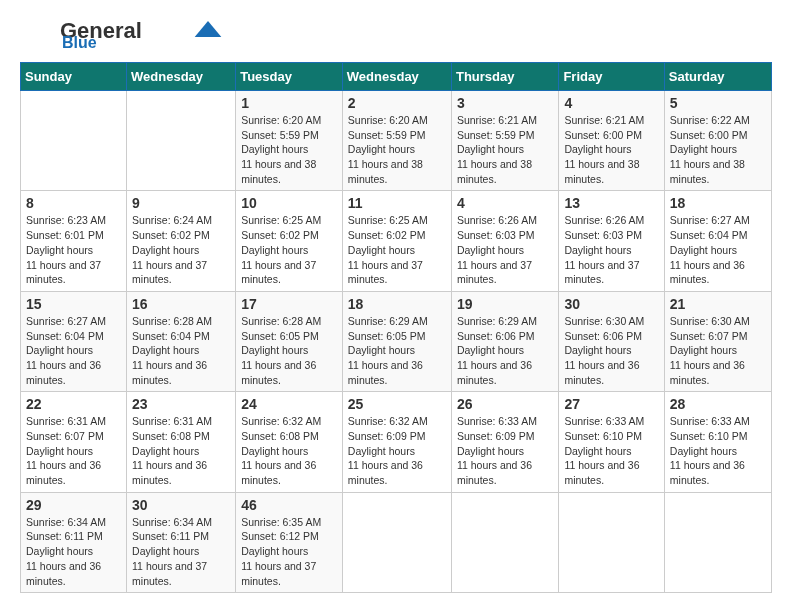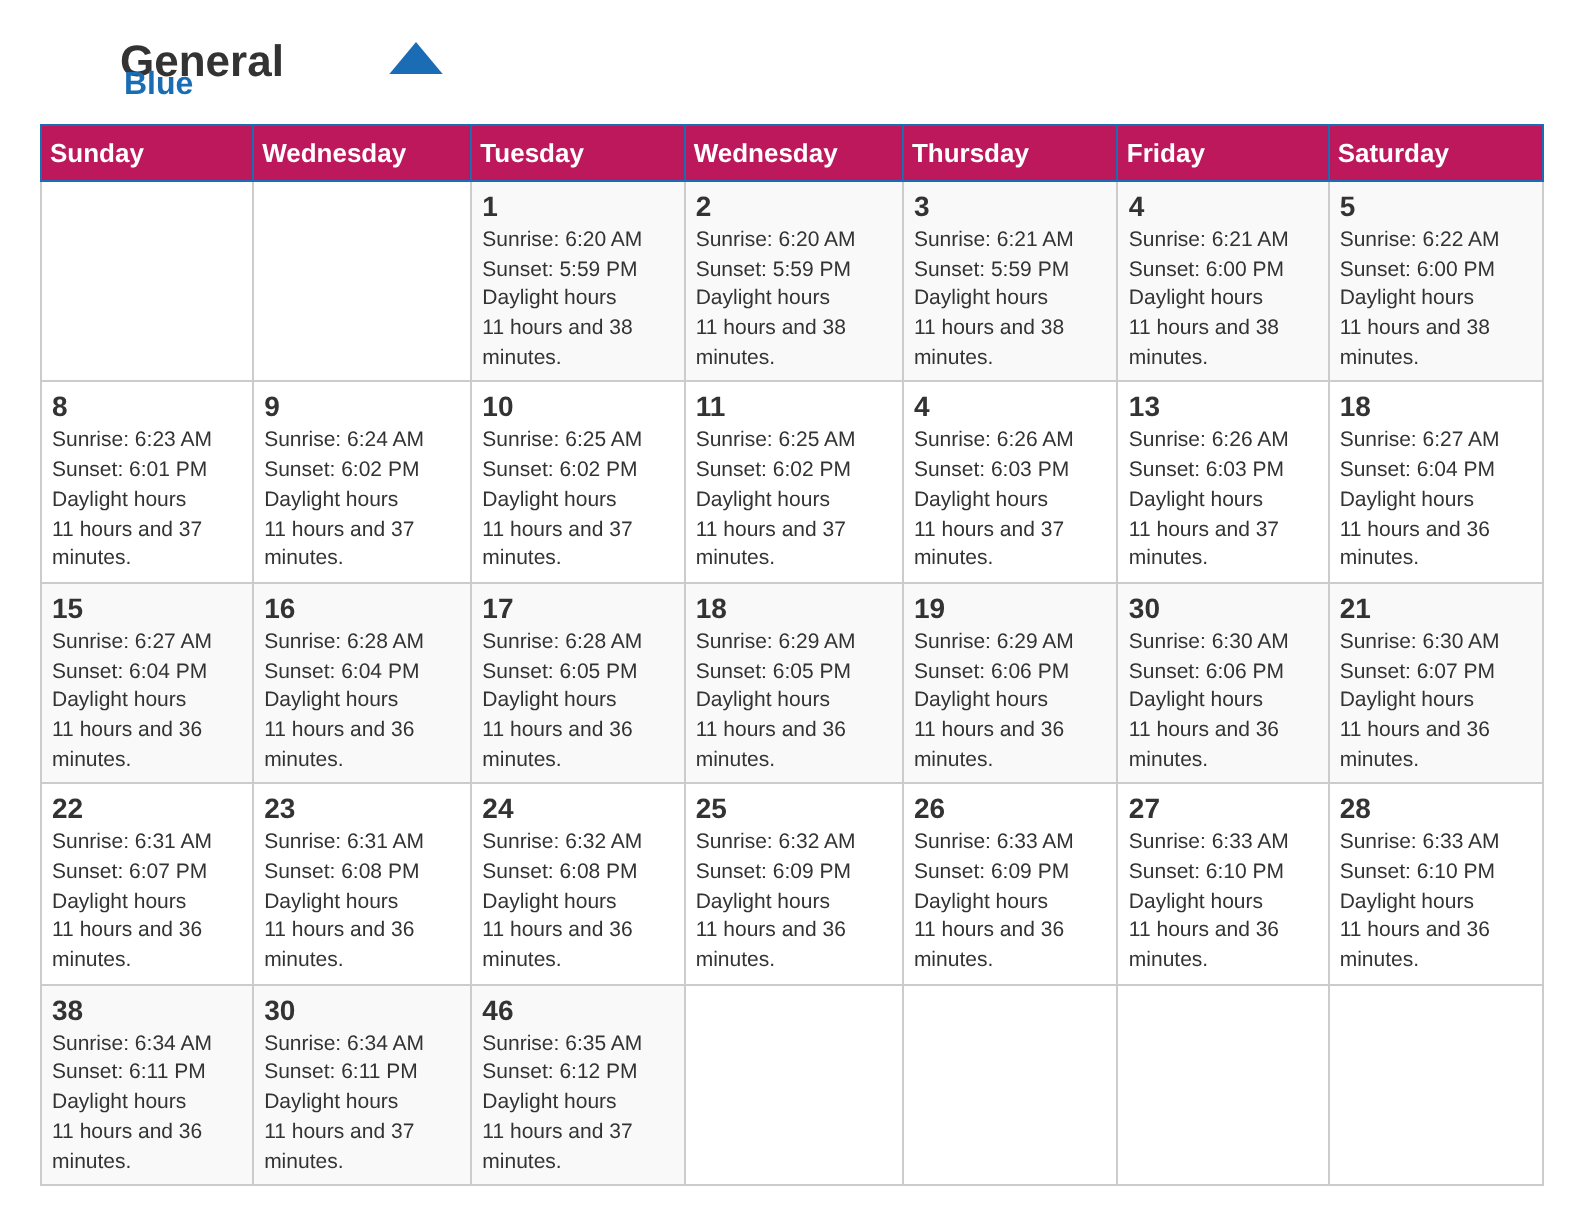--- a/index.html
+++ b/index.html
@@ -45,21 +45,21 @@
     .location-title {
       font-size: 16px;
       color: #555;
     }
     table {
       width: 100%;
       border-collapse: collapse;
       font-size: 11px;
     }
     thead tr th {
-      background-color: #be185d;
+      background-color: #0f766e;
       color: #fff;
       padding: 6px 4px;
       text-align: left;
       font-size: 13px;
       font-weight: bold;
       border: 1px solid #1a6db5;
     }
     tbody tr td {
       border: 1px solid #ccc;
       padding: 4px 5px;
@@ -228,21 +228,21 @@
           <span class="day-num">27</span>
 <div class="day-info">Sunrise: 6:33 AM<br>Sunset: 6:10 PM<br>Daylight hours<br>11 hours and 36 minutes.</div>
         </td>
         <td>
           <span class="day-num">28</span>
 <div class="day-info">Sunrise: 6:33 AM<br>Sunset: 6:10 PM<br>Daylight hours<br>11 hours and 36 minutes.</div>
         </td>
       </tr>
       <tr>
         <td>
-          <span class="day-num">38</span>
+          <span class="day-num">29</span>
 <div class="day-info">Sunrise: 6:34 AM<br>Sunset: 6:11 PM<br>Daylight hours<br>11 hours and 36 minutes.</div>
         </td>
         <td>
           <span class="day-num">30</span>
 <div class="day-info">Sunrise: 6:34 AM<br>Sunset: 6:11 PM<br>Daylight hours<br>11 hours and 37 minutes.</div>
         </td>
         <td>
           <span class="day-num">46</span>
 <div class="day-info">Sunrise: 6:35 AM<br>Sunset: 6:12 PM<br>Daylight hours<br>11 hours and 37 minutes.</div>
         </td>

